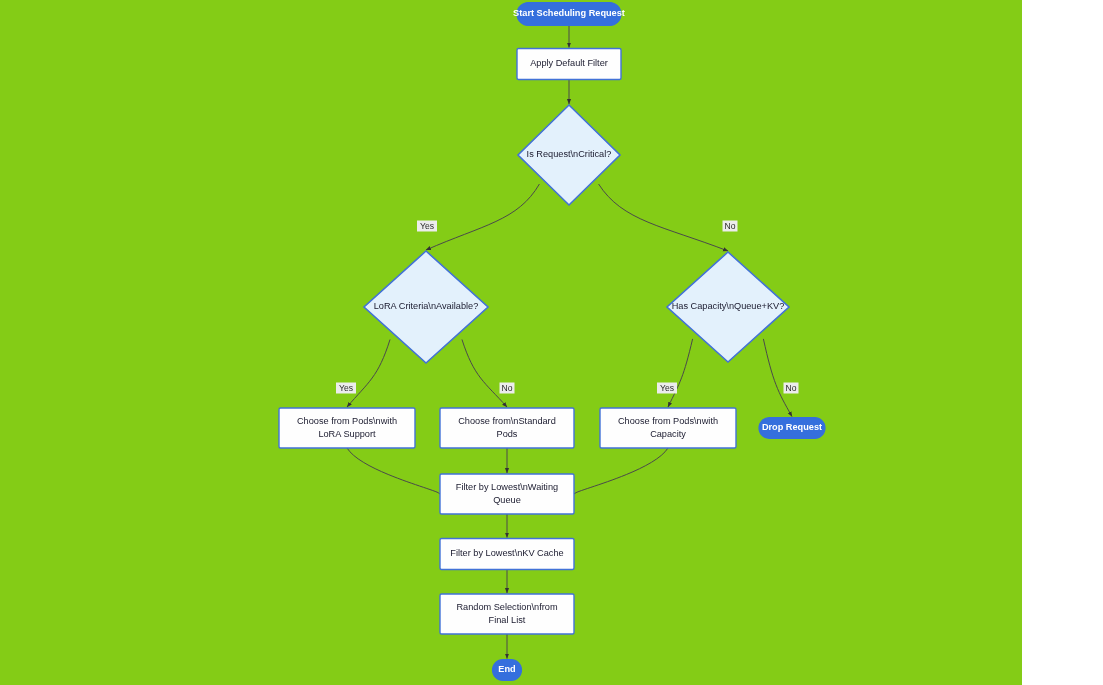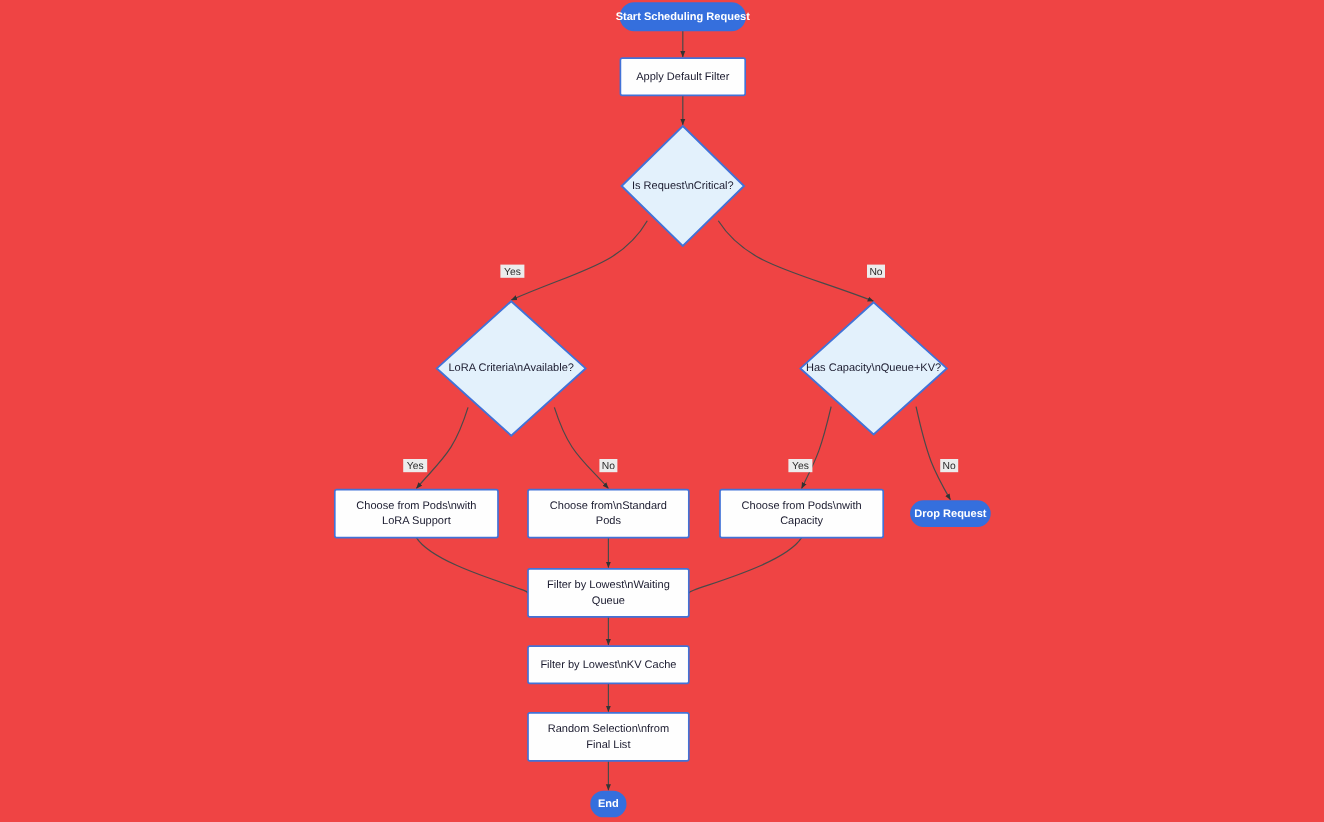--- a/index.html
+++ b/index.html
@@ -8,23 +8,23 @@
     background: #ffffff;
   }
   body {
     width: 1103px;
     height: 685px;
     overflow: hidden;
     font-family: "Liberation Sans", sans-serif;
   }
   #flowchart-root {
     position: relative;
-    width: 1103px;
+    width: 1022px;
     height: 685px;
-    background: #ef4444;
+    background: #84cc16;
   }
   svg#diagram {
     display: block;
     width: 1103px;
     height: 685px;
   }
   .node-shape-rect {
     fill: #fefefe;
     stroke: #4272d7;
     stroke-width: 1.4px;

